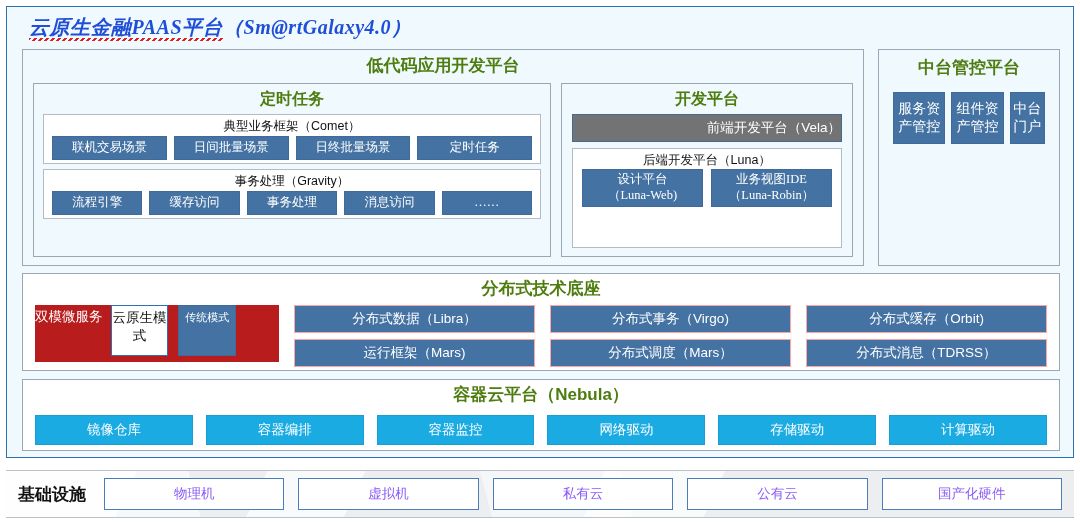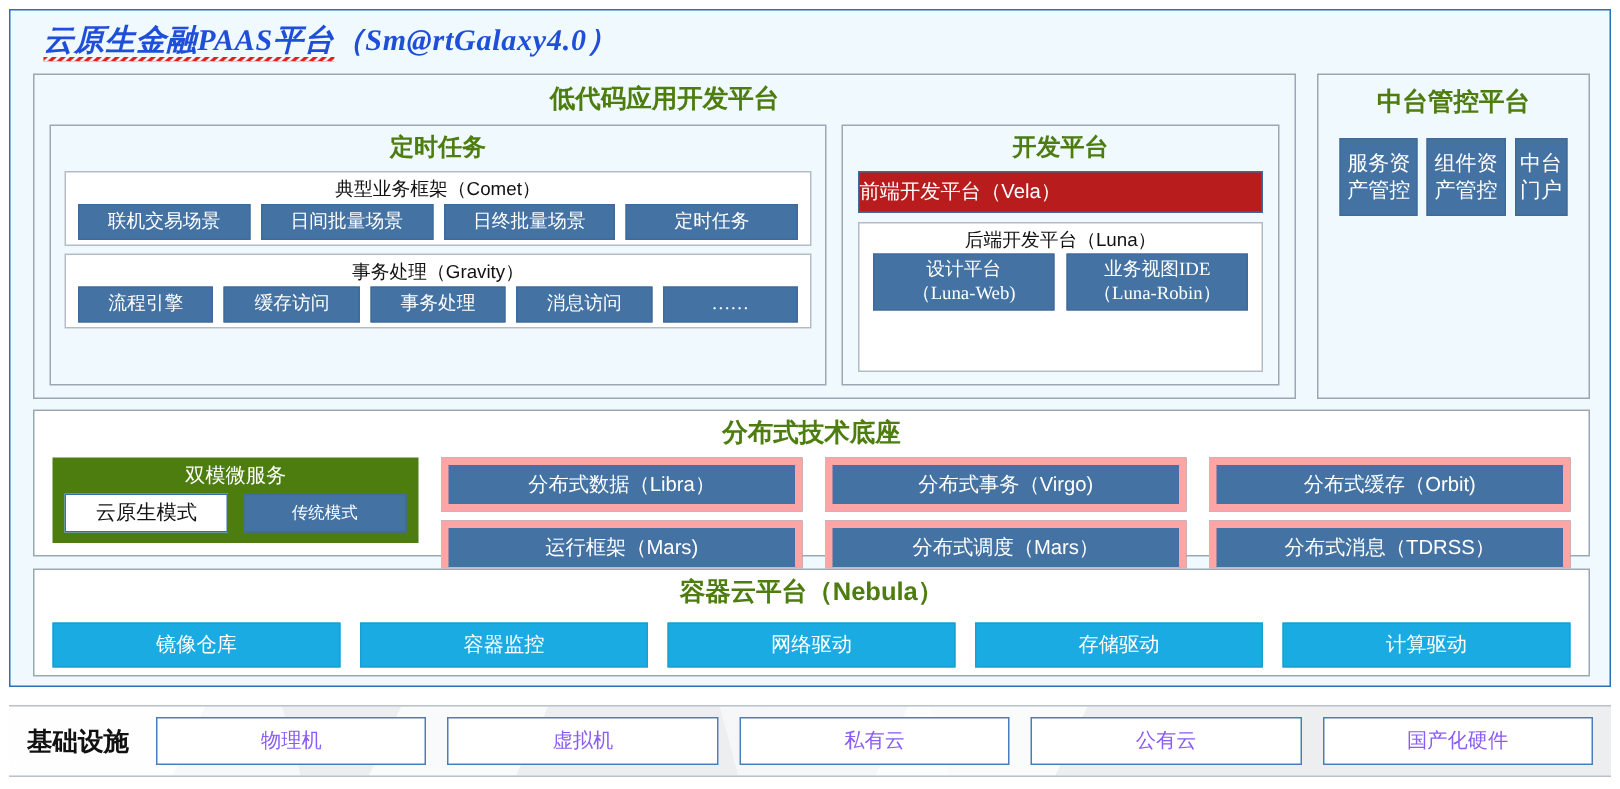--- a/index.html
+++ b/index.html
@@ -69,22 +69,22 @@
     border:1px solid #3f6a99;
     padding:3px 2px;
     line-height:1.25;
     flex:1 1 0;
     white-space:nowrap;
     font-family:Liberation Serif, serif;
   }
 
   
   .vela{position:absolute;left:10px;top:30px;right:10px;height:28px;
-    background:#b91c1c;border:1px solid #3f6a99;color:#fff;
-    box-sizing:border-box;font-size:13.5px;text-align:left;line-height:26px;}
+    background:#737373;border:1px solid #3f6a99;color:#fff;
+    box-sizing:border-box;font-size:13.5px;text-align:right;line-height:26px;}
   .luna{position:absolute;left:10px;top:64px;right:10px;bottom:8px;}
   .luna-chips{display:flex;gap:8px;padding:2px 9px 0 9px;}
   .luna-chips .chip{font-size:12.5px;padding:2px 2px;}
 
   
   .midplat{position:absolute;left:856px;top:0;width:182px;height:217px;}
   .midplat > .panel-hd{font-size:17px;padding-top:9px;}
   .mid-btns{position:absolute;left:14px;right:14px;top:42px;display:flex;flex-direction:row;gap:6px;align-items:center;}
   .mid-btn{
     background:#4472a3;border:1px solid #3f6a99;color:#ffffff;
@@ -92,36 +92,36 @@
   }
 
   
   .base{position:absolute;left:15px;top:266px;width:1038px;height:98px;}
   .base > .panel-hd{font-size:17px;padding-top:6px;}
   .base-grid{
     position:absolute;left:12px;right:12px;top:31px;bottom:8px;
     display:flex;gap:15px;align-items:stretch;
   }
   .dual{
-    flex:0 0 244px;background:#4d7c0f;box-sizing:border-box;
-    display:flex;flex-direction:column;
+    flex:0 0 244px;background:#b91c1c;box-sizing:border-box;
+    display:flex;flex-direction:row;
   }
   .dual-hd{text-align:center;color:#ffffff;font-size:13.5px;padding:3px 0 3px;}
   .dual-row{display:flex;gap:10px;padding:0 8px 6px 8px;}
   .dual-cn{
     flex:1 1 0;background:#ffffff;border:1.5px solid #2f6fb5;color:#111;
     font-size:13.5px;text-align:center;padding:3px 0;box-sizing:border-box;
   }
   .dual-trad{
     flex:1 1 0;background:#4472a3;border:1px solid #3f6a99;color:#ffffff;
     font-size:11px;text-align:center;padding:3.5px 0;box-sizing:border-box;
   }
   .base-col{flex:1 1 0;display:flex;flex-direction:column;gap:6px;}
   .base-btn{
-    background:#4472a3;border:5px solid #fca5a5;color:#ffffff;
+    background:#4472a3;border:1px solid #fca5a5;color:#ffffff;
     font-size:13.5px;text-align:center;padding:4px 0;box-sizing:border-box;
   }
 
   
   .container-cloud{position:absolute;left:15px;top:372px;width:1038px;height:72px;}
   .container-cloud > .panel-hd{font-size:17px;padding-top:6px;}
   .cc-row{position:absolute;left:12px;right:12px;top:35px;display:flex;gap:13px;}
   .cc-btn{
     flex:1 1 0;background:#1aabe3;color:#ffffff;border:1px solid #189ed2;
     font-size:13.5px;text-align:center;padding:5px 0;box-sizing:border-box;
@@ -246,20 +246,21 @@
           <div class="base-btn">分布式缓存（Orbit)</div>
           <div class="base-btn">分布式消息（TDRSS）</div>
         </div>
       </div>
     </div>
 
     <div class="panel white container-cloud">
       <div class="panel-hd">容器云平台（Nebula）</div>
       <div class="cc-row">
         <div class="cc-btn">镜像仓库</div>
+        <div class="cc-btn">容器编排</div>
         <div class="cc-btn">容器监控</div>
         <div class="cc-btn">网络驱动</div>
         <div class="cc-btn">存储驱动</div>
         <div class="cc-btn">计算驱动</div>
       </div>
     </div>
 
   </div>
 
   <div class="infra">

